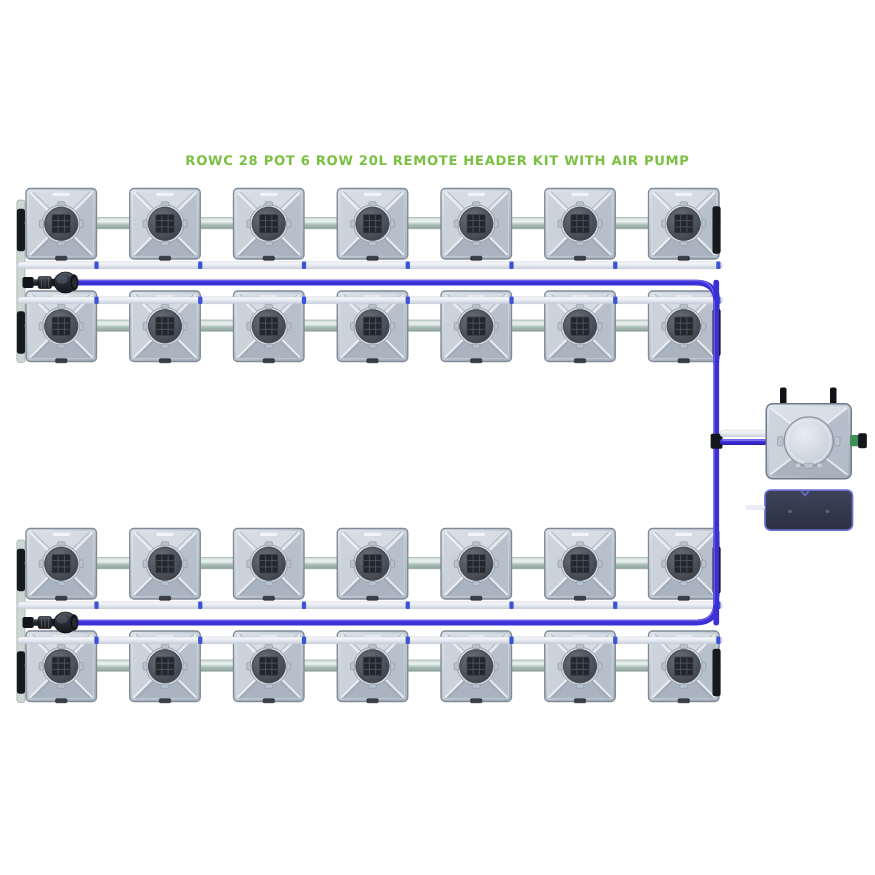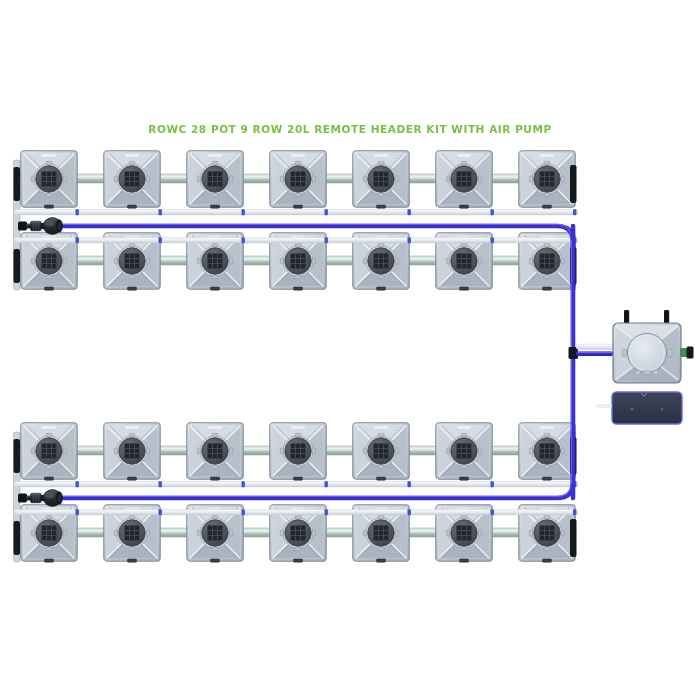--- a/index.html
+++ b/index.html
@@ -40,21 +40,21 @@
     top: 0;
     width: 700px;
     height: 700px;
   }
 </style>
 </head>
 <body>
 
 <div id="stage">
 
-  <div id="title">ROWC 28 POT 9 ROW 20L REMOTE HEADER KIT WITH AIR PUMP</div>
+  <div id="title">ROWC 28 POT 6 ROW 20L REMOTE HEADER KIT WITH AIR PUMP</div>
 
   <svg id="svg-root" viewBox="0 0 700 700">
     <defs>
 
       <linearGradient id="potGrad" x1="0" y1="0" x2="0.7" y2="1">
         <stop offset="0%" stop-color="#dfe4ea"></stop>
         <stop offset="45%" stop-color="#c4ccd6"></stop>
         <stop offset="100%" stop-color="#aab4c0"></stop>
       </linearGradient>
       <linearGradient id="potBevel" x1="0" y1="0" x2="0" y2="1">

